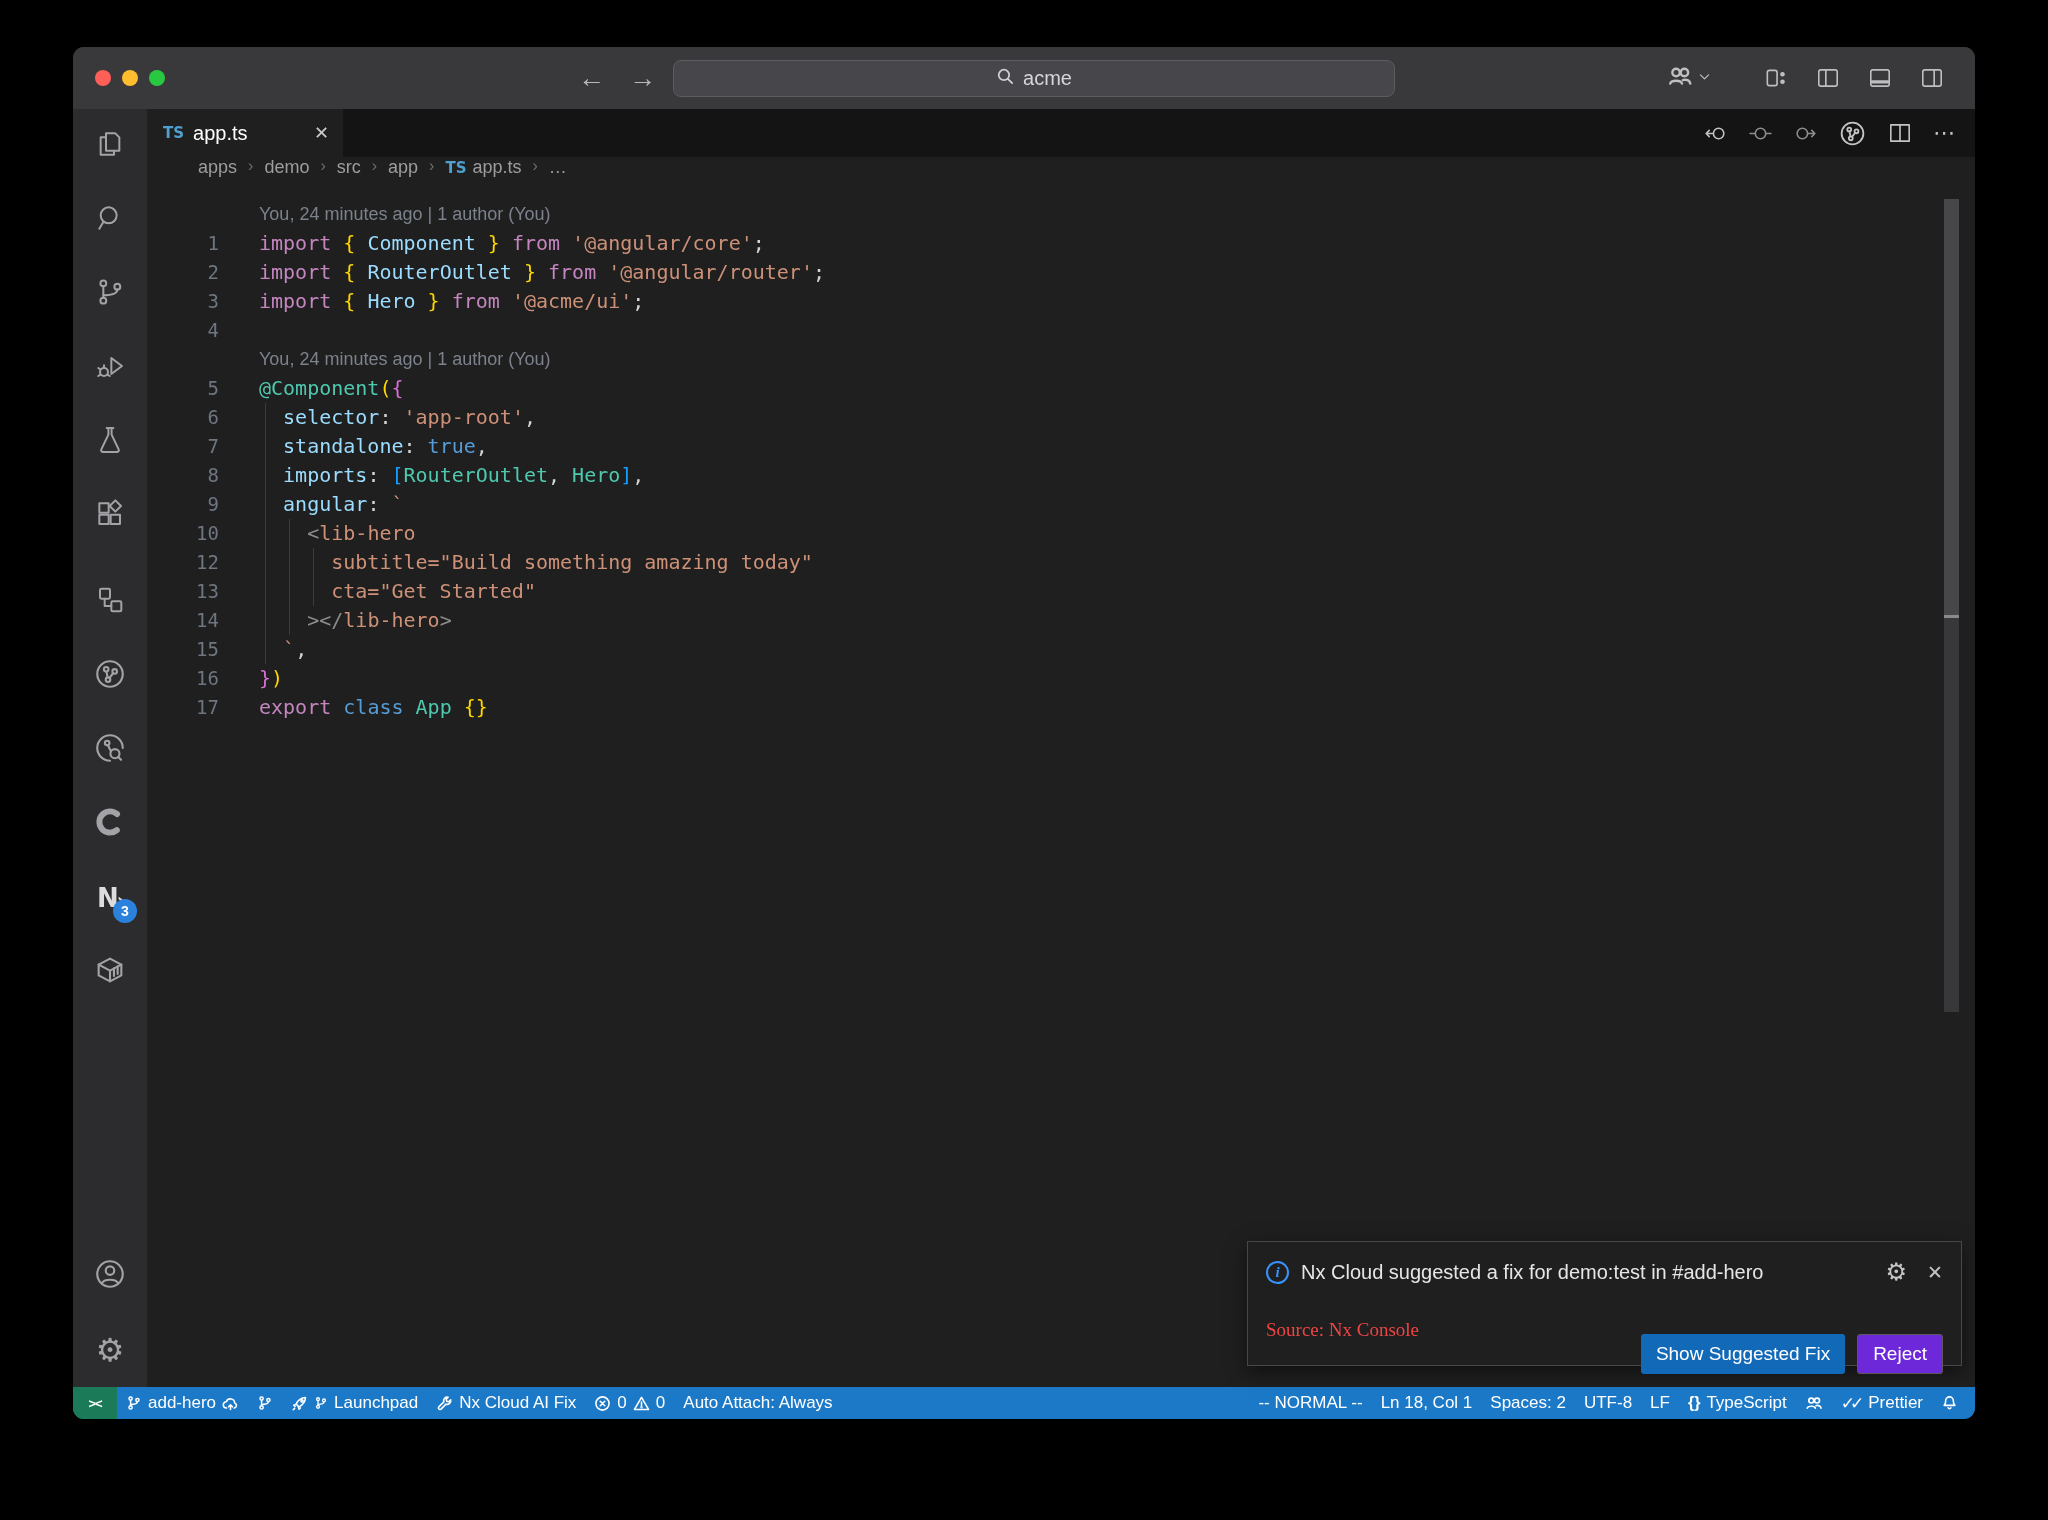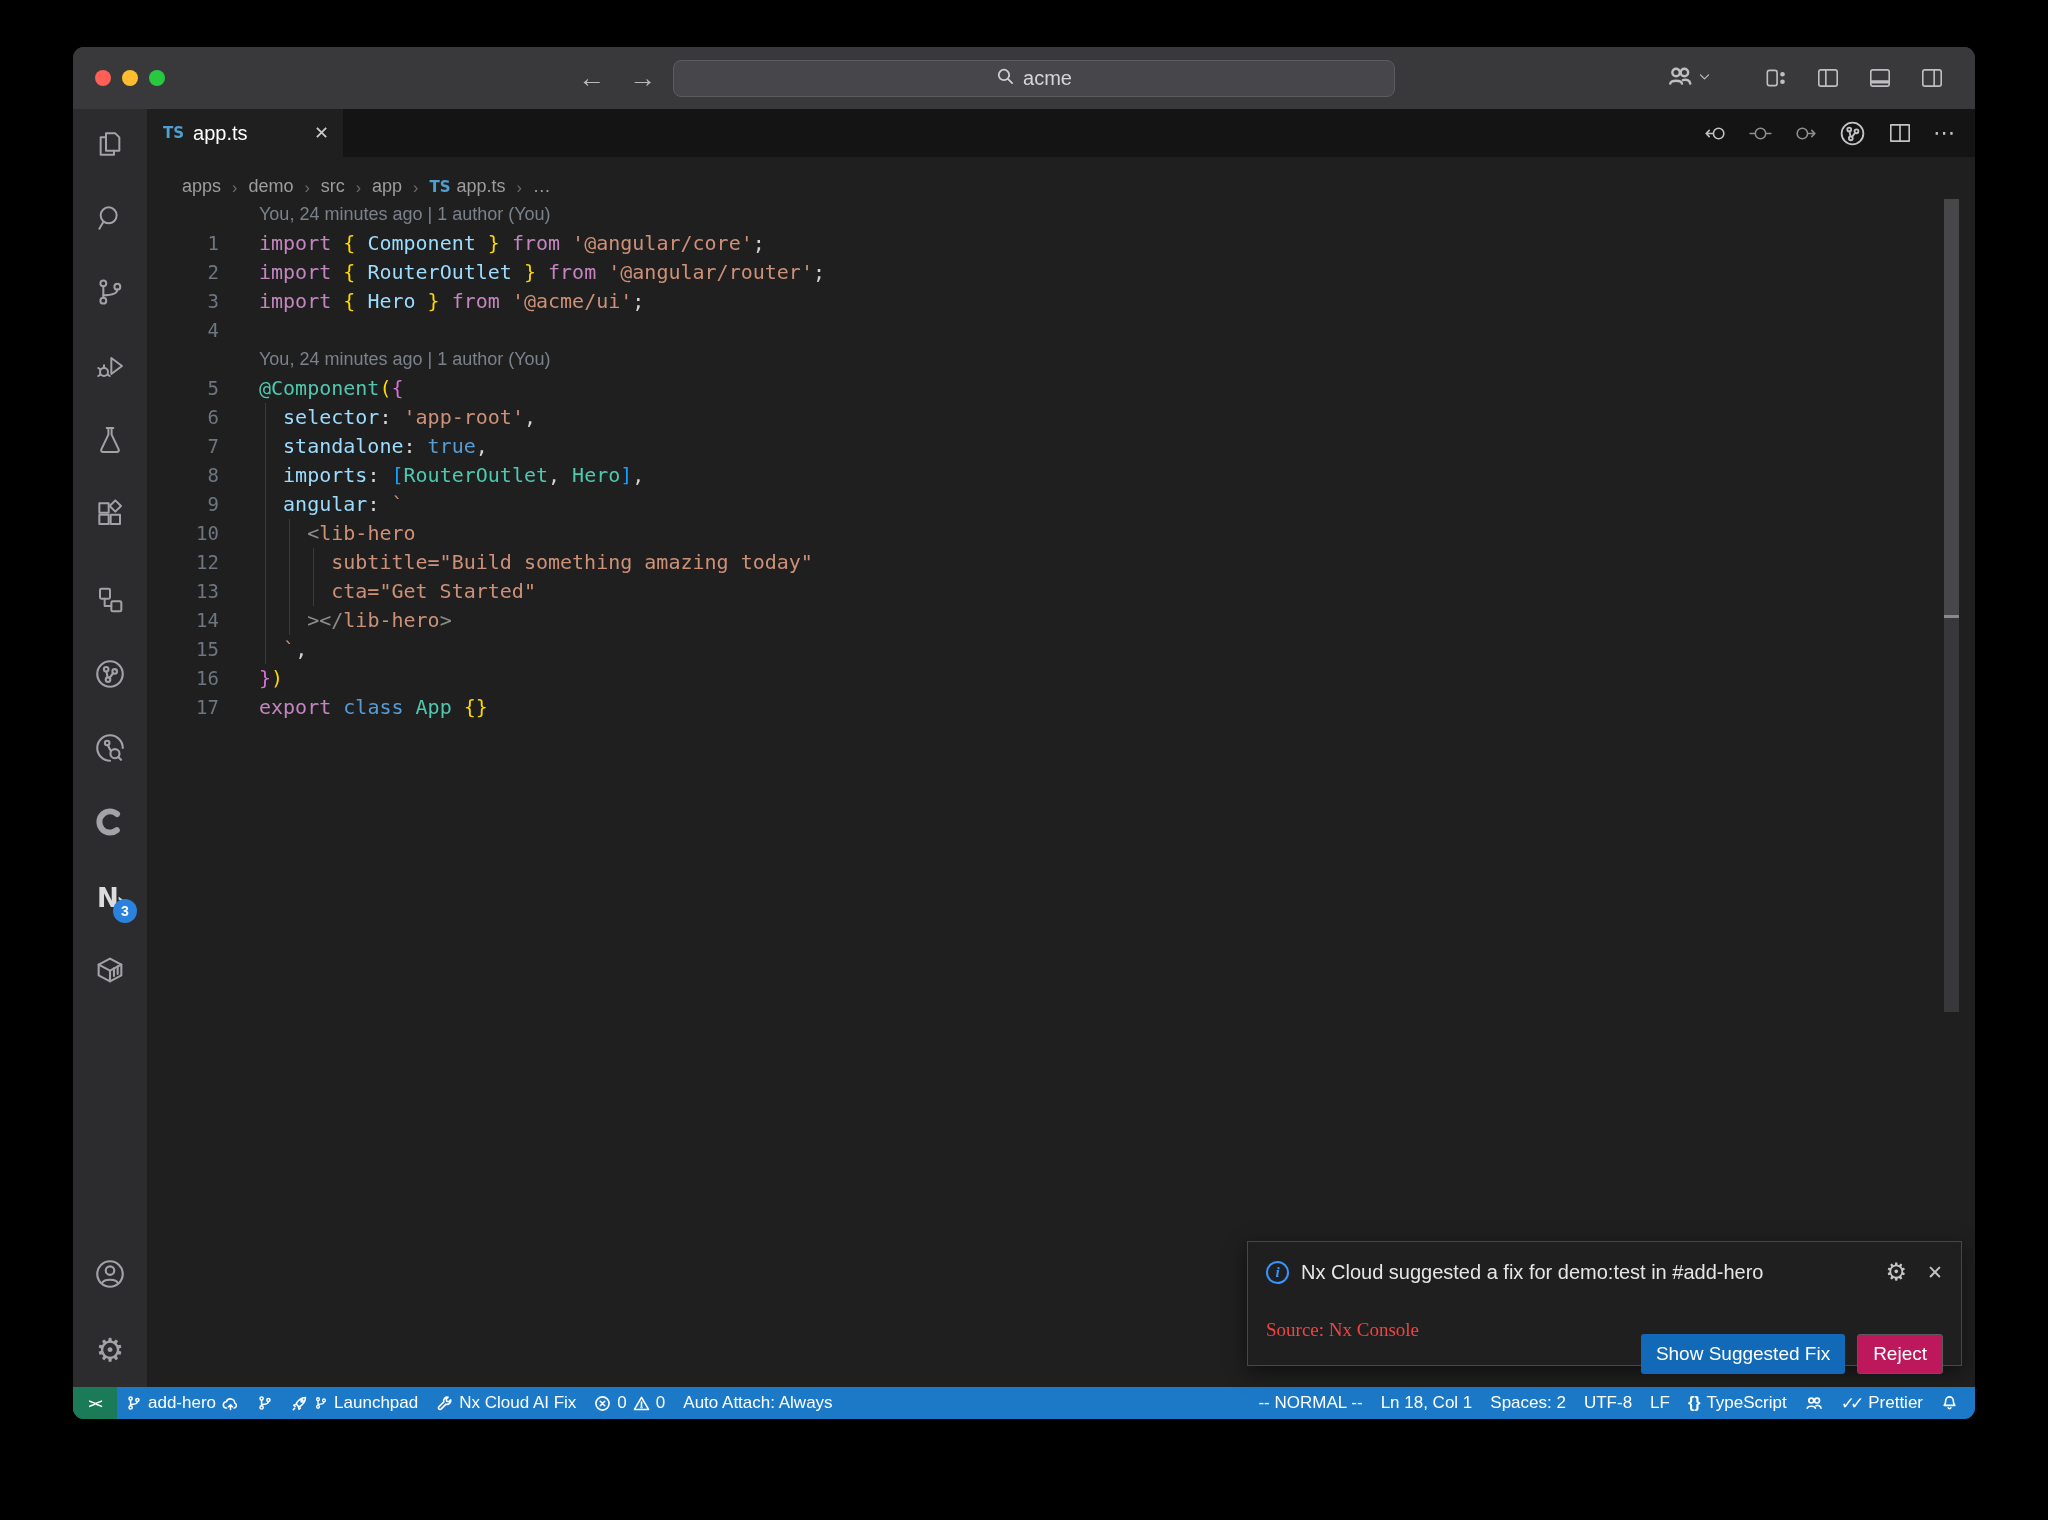--- a/index.html
+++ b/index.html
@@ -62,21 +62,21 @@
   .tab {
     width:196px; background:#1f1f1f; display:flex; align-items:center; padding:0 14px 0 16px;
     color:#fff; font-size:20px; gap:9px;
   }
   .ts-badge { color:#4f9fd0; font-weight:bold; font-size:15px; font-family:"DejaVu Sans",sans-serif; }
   .tab-close { margin-left:auto; color:#c9c9c9; font-size:18px; }
   .editor-actions { margin-left:auto; display:flex; align-items:center; gap:20px; padding-right:18px; color:#c3c3c6; }
   .editor-actions .dim { color:#8e8e91; }
   .ellipsis { font-size:22px; letter-spacing:2px; color:#c3c3c6; }
 
-  .breadcrumbs { height:40px; display:flex; align-items:flex-end; gap:11px; padding-left:35px; color:#9d9da0; font-size:18px; flex:0 0 40px; }
+  .breadcrumbs { height:40px; display:flex; align-items:flex-start; gap:11px; padding-left:51px; color:#9d9da0; font-size:18px; flex:0 0 40px; }
   .bc-sep { color:#6d6d70; font-size:16px; }
   .bc-item { display:flex; align-items:center; gap:6px; }
 
   
   .editorbody { flex:1; position:relative; overflow:hidden; font-family:"DejaVu Sans Mono",monospace; }
   .code-area { padding-top:3px; }
   .crow { display:flex; height:29px; line-height:29px; font-size:20px; position:relative; }
   .crow .gut { width:112px; flex:0 0 112px; text-align:right; padding-right:40px; color:#6e7681; font-size:19px; }
   .crow.active .gut { color:#c6c6c6; }
   .crow.active { box-shadow:0 1px 0 rgba(255,255,255,.07), 0 -1px 0 rgba(255,255,255,.07); }
@@ -109,21 +109,21 @@
     font-family:"Liberation Serif",serif; font-style:italic;
   }
   .toast-head-icons { margin-left:auto; display:flex; gap:20px; color:#c5c5c5; align-items:center; }
   .toast-gear { font-size:24px; font-family:"DejaVu Sans",sans-serif; }
   .toast-close { font-size:19px; }
   .toast-foot { display:flex; align-items:center; }
   .toast-src { color:#ef4444; font-size:19px;font-family:Liberation Serif, serif; }
   .toast-btns { margin-left:auto; display:flex; gap:12px;margin-top:48px; }
   .btn { font-size:19px; padding:8px 15px; border-radius:3px; color:#fff; border:none; font-family:inherit; }
   .btn-primary { background:#1269b8; }
-  .btn-secondary { background:#be185d; border:1px solid #5a5a5e; }
+  .btn-secondary { background:#6d28d9; border:1px solid #5a5a5e; }
 
   
   .statusbar {
     height:32px; flex:0 0 32px; background:#1b79c8; color:#fff; display:flex; align-items:center;
     font-size:17px;
   }
   .sb-remote { background:#1b7a57; height:100%; width:44px; display:flex; align-items:center; justify-content:center; font-size:13px; letter-spacing:-1px; font-weight:bold; }
   .sb-item { display:flex; align-items:center; gap:6px; padding:0 9px; height:100%; white-space:nowrap; }
   .sb-left { display:flex; align-items:center; height:100%; }
   .sb-right { margin-left:auto; display:flex; align-items:center; height:100%; padding-right:8px; }

